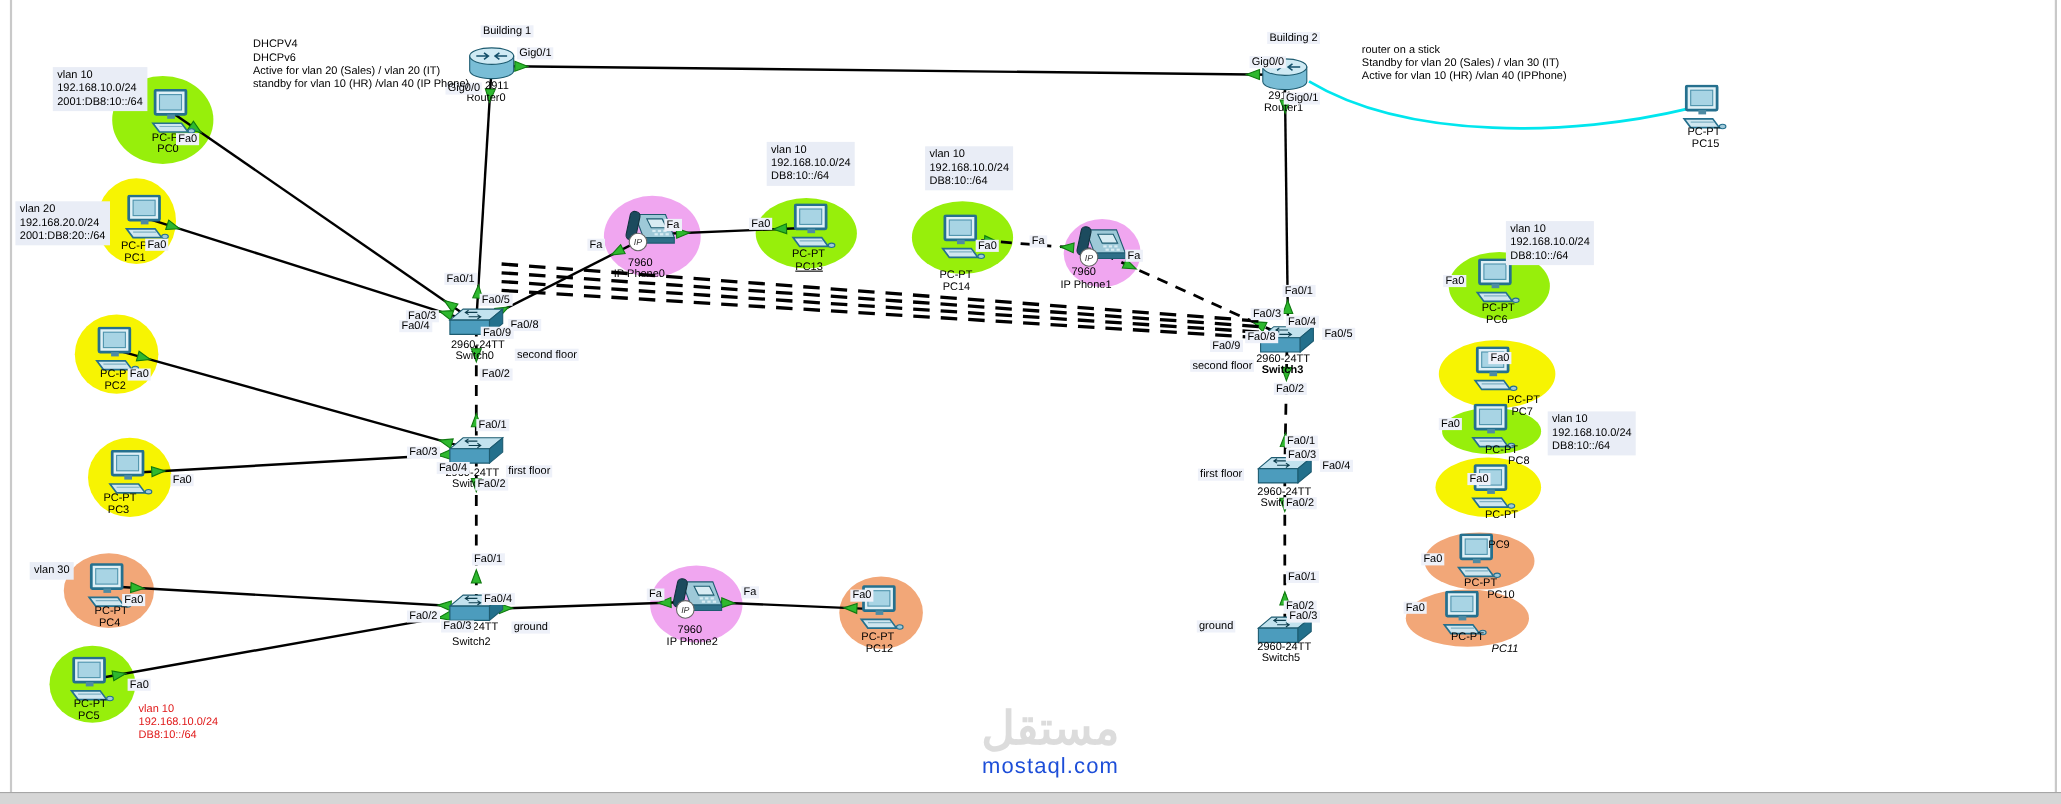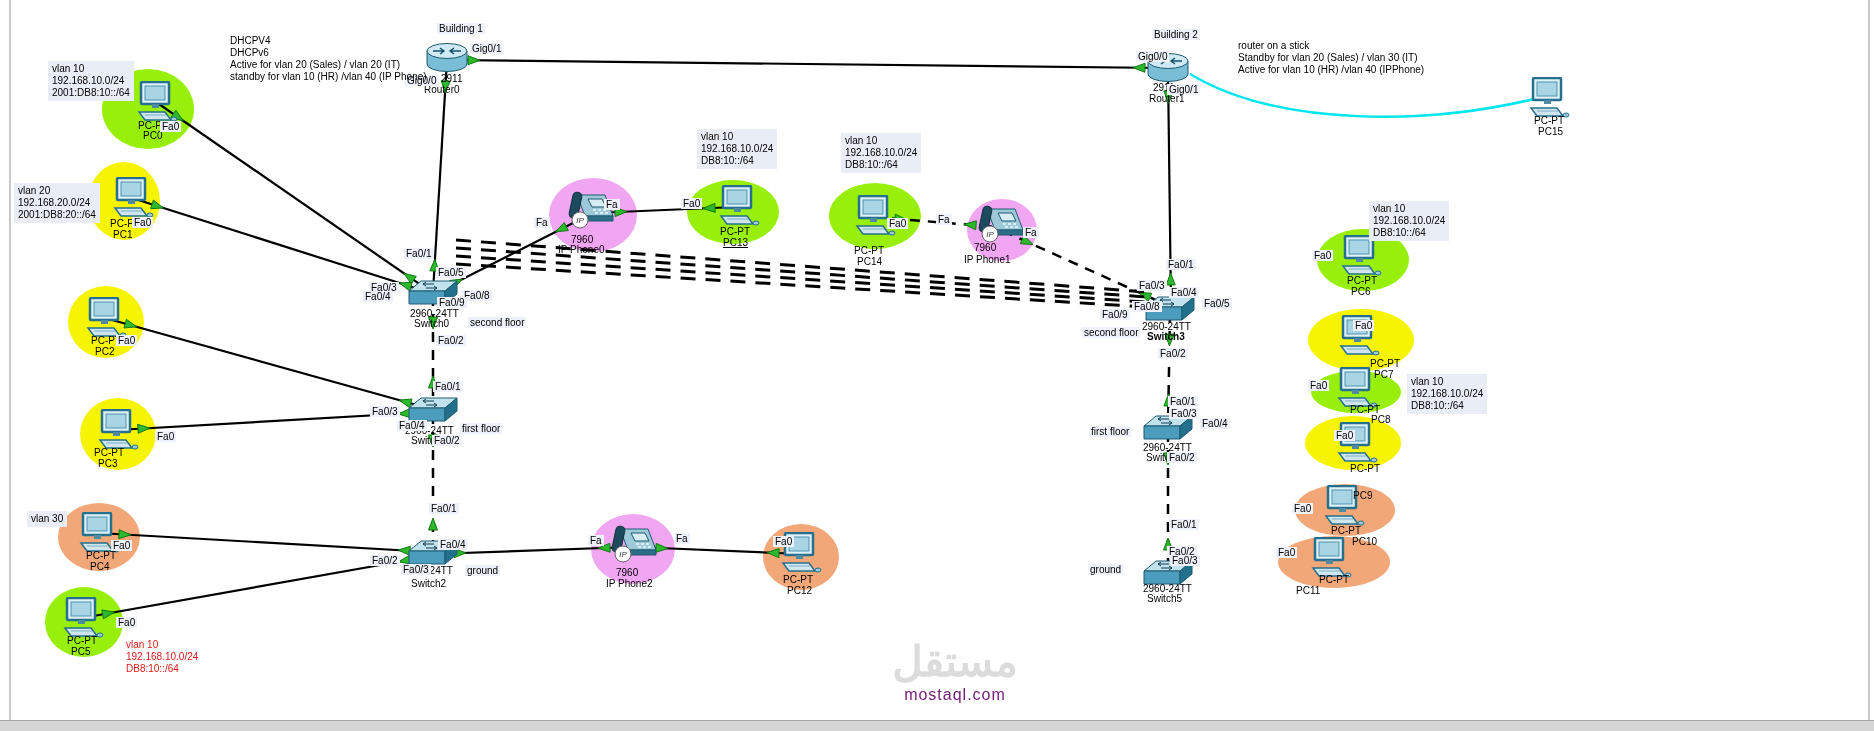--- a/index.html
+++ b/index.html
@@ -8,21 +8,21 @@
   #ellipse-layer,#device-layer,#label-layer{position:absolute;left:0;top:0;width:100%;height:100%;pointer-events:none;}
   #link-layer{position:absolute;left:0;top:0;}
   .hl{position:absolute;border-radius:50%;}
   .device{position:absolute;font-style:italic;}
   .lbl{position:absolute;font-size:10px;line-height:11px;white-space:nowrap;color:#000;}
   .lbl.boxed{background:#eef1f9;padding:0 2px;}
   .note{position:absolute;font-size:10px;line-height:12px;white-space:nowrap;color:#000;}
   .note.box{background:#e9edf6;padding:2px 4px;}
   #watermark{position:absolute;left:835px;top:638px;width:240px;text-align:center;color:#dadada;}
   #watermark .wm-main{font-size:42px;font-weight:bold;line-height:48px;color:#dcdcdc;}
-  #watermark .wm-sub{font-size:16px;letter-spacing:1px;color:#701a75;text-align:center;}
+  #watermark .wm-sub{font-size:20px;letter-spacing:1px;color:#1d4ed8;text-align:center;}
   #frame-left{position:absolute;left:9px;top:0;bottom:10px;width:2px;background:#c9c9c9;}
   #frame-right{position:absolute;right:4px;top:0;bottom:10px;width:2px;background:#c9c9c9;}
   #scrollbar-bottom{position:absolute;left:0;right:0;bottom:0;height:10px;background:#d6d6d6;border-top:1px solid #a6a6a6;}
 </style>
 </head>
 <body>
 
 <div id="canvas">
   <div id="ellipse-layer">
       <div class="hl" style="left: 102px; top: 69px; width: 92px; height: 80px; background: rgb(151, 239, 11);"></div>
@@ -371,21 +371,21 @@
       <div class="lbl" style="left: 1351px; top: 286px;">PC6</div>
       <div class="lbl" style="left: 1370px; top: 358px;">PC-PT</div>
       <div class="lbl" style="left: 1374px; top: 369px;">PC7</div>
       <div class="lbl" style="left: 1350px; top: 404px;">PC-PT</div>
       <div class="lbl" style="left: 1371px; top: 414px;">PC8</div>
       <div class="lbl" style="left: 1350px; top: 463px;">PC-PT</div>
       <div class="lbl" style="left: 1353px; top: 490px;">PC9</div>
       <div class="lbl" style="left: 1331px; top: 525px;">PC-PT</div>
       <div class="lbl" style="left: 1332px; top: 536px; margin-left: 20px;">PC10</div>
       <div class="lbl" style="left: 1319px; top: 574px;">PC-PT</div>
-      <div class="lbl" style="left: 1296px; top: 585px;">PC11</div>
+      <div class="lbl" style="left: 1356px; top: 585px; font-style: italic;">PC11</div>
       <div class="lbl" style="left: 783px; top: 574px;">PC-PT</div>
       <div class="lbl" style="left: 787px; top: 585px;">PC12</div>
       <div class="lbl" style="left: 720px; top: 226px;">PC-PT</div>
       <div class="lbl" style="left: 723px; top: 237px; text-decoration: underline;">PC13</div>
       <div class="lbl" style="left: 854px; top: 245px;">PC-PT</div>
       <div class="lbl" style="left: 857px; top: 256px;">PC14</div>
       <div class="lbl" style="left: 1534px; top: 115px;">PC-PT</div>
       <div class="lbl" style="left: 1538px; top: 126px;">PC15</div>
       <div class="lbl" style="left: 571px; top: 234px;">7960</div>
       <div class="lbl" style="left: 558px; top: 244px;">IP Phone0</div>

